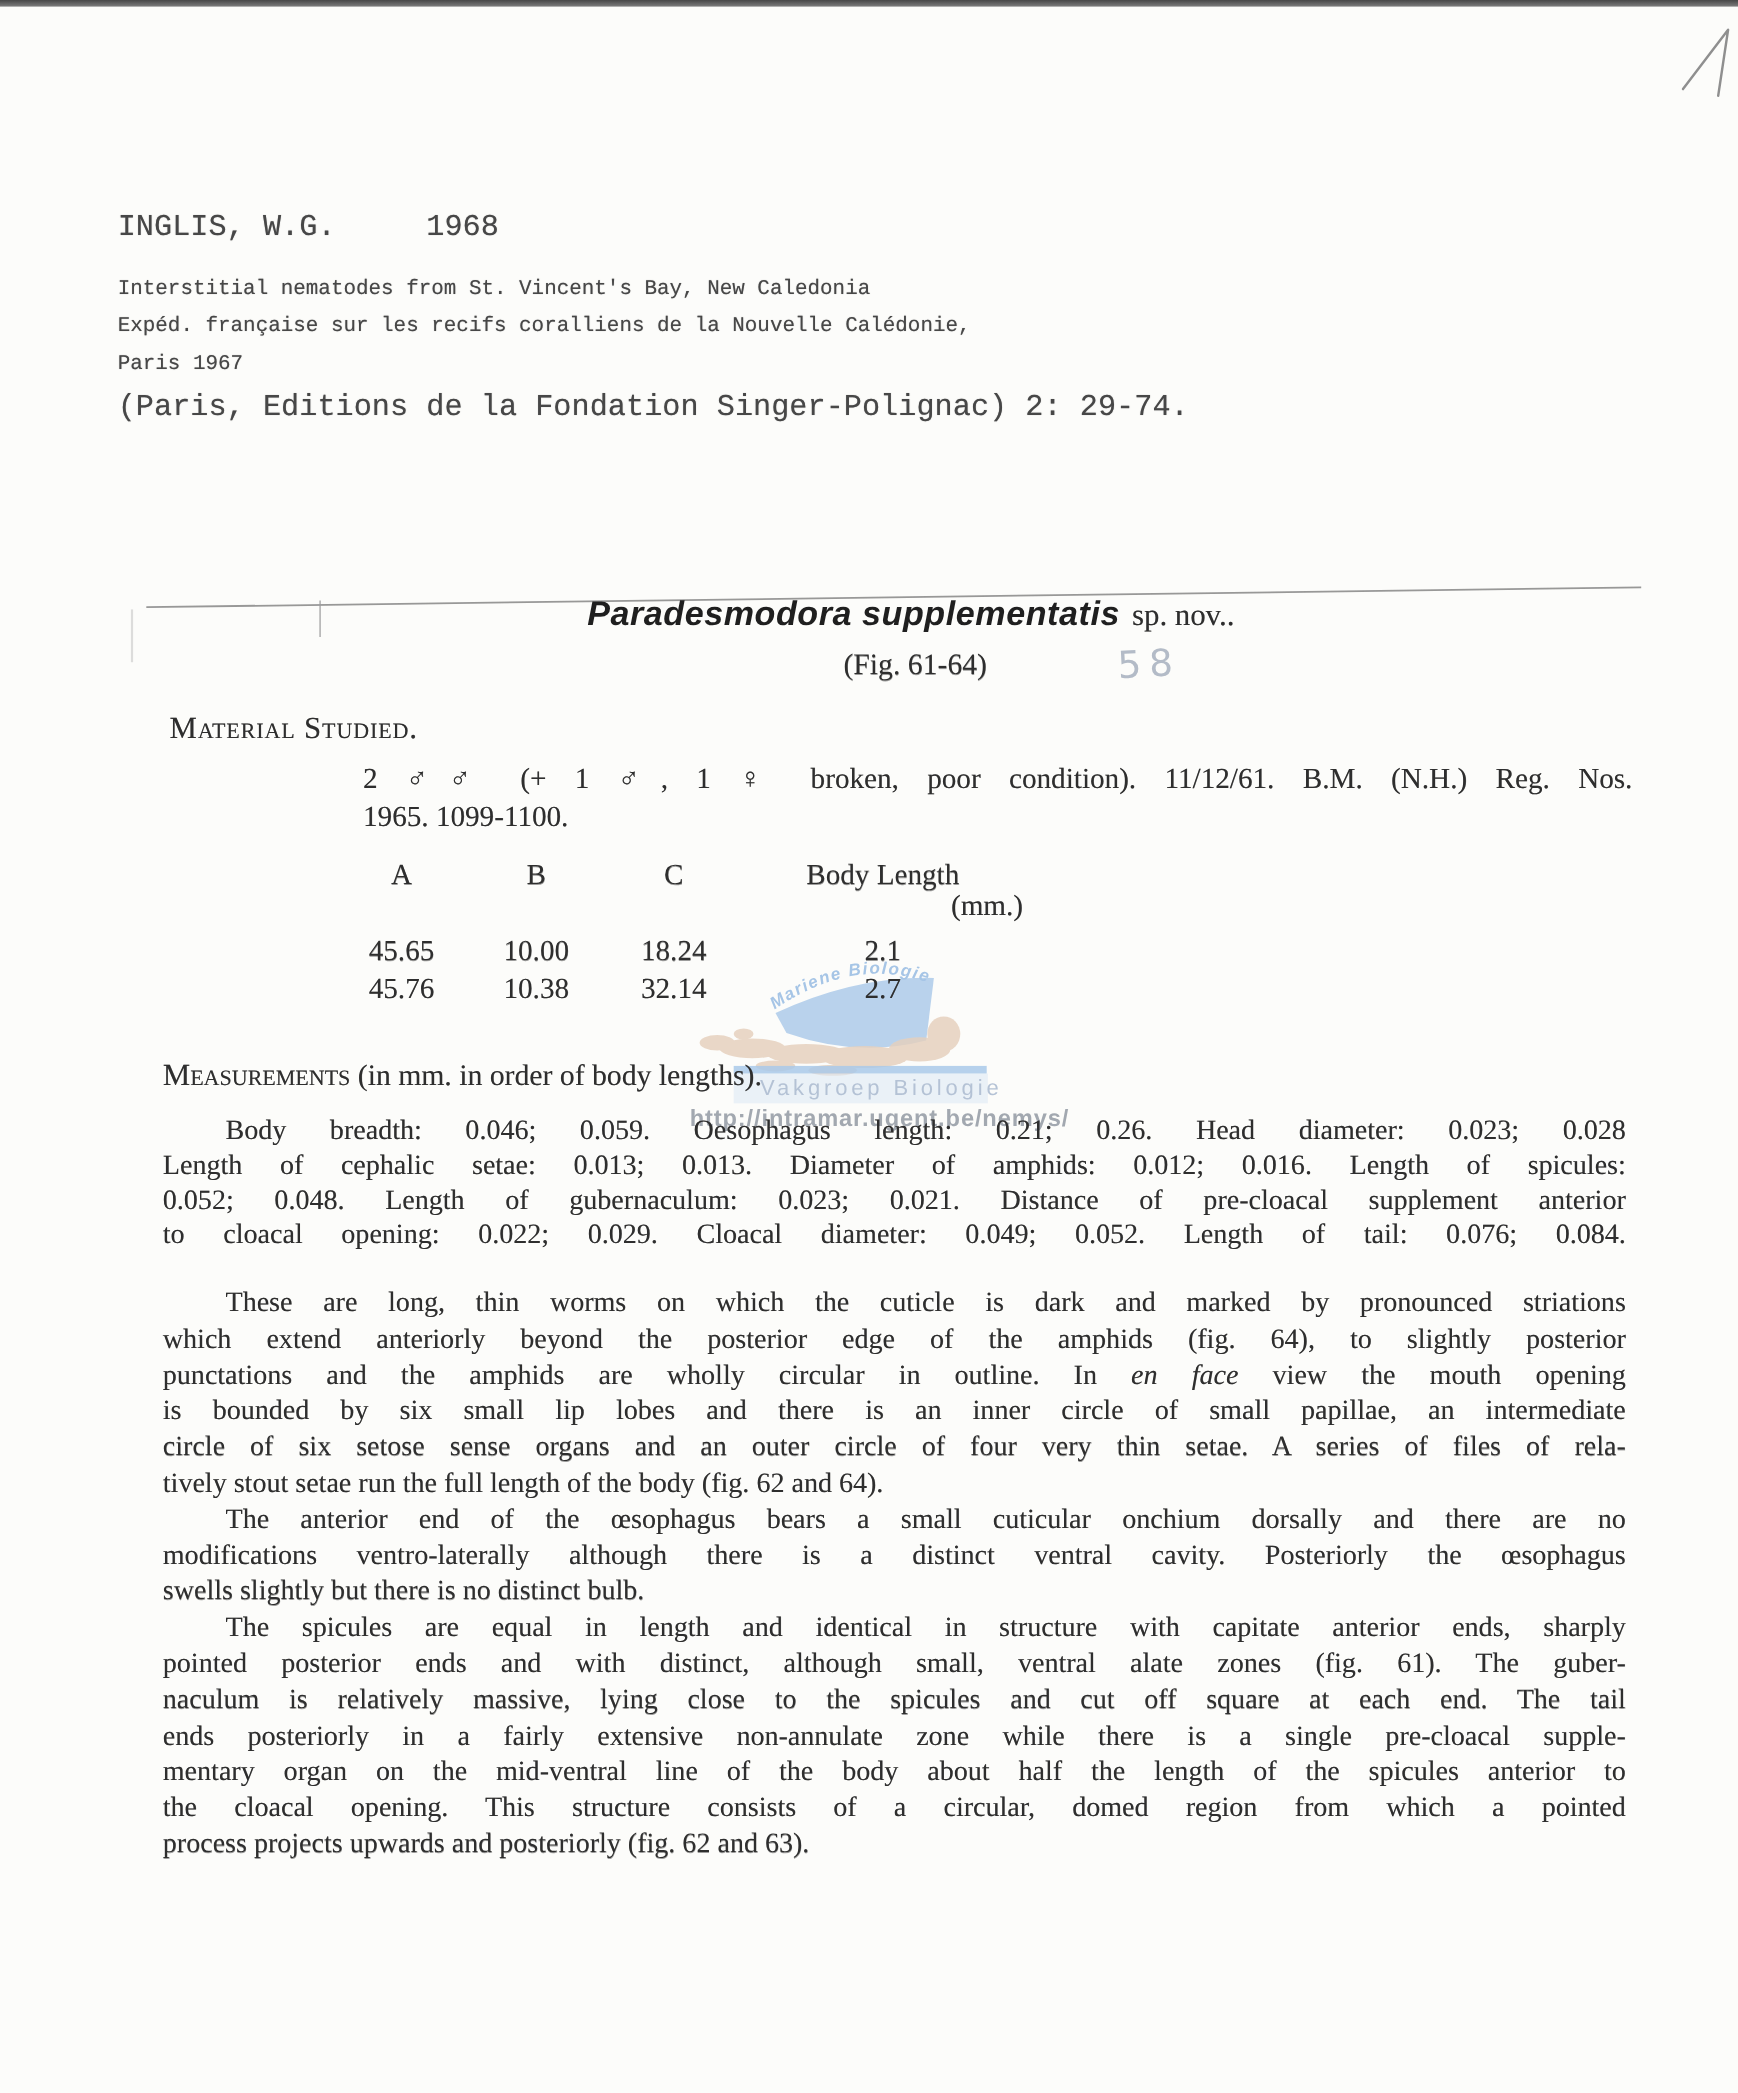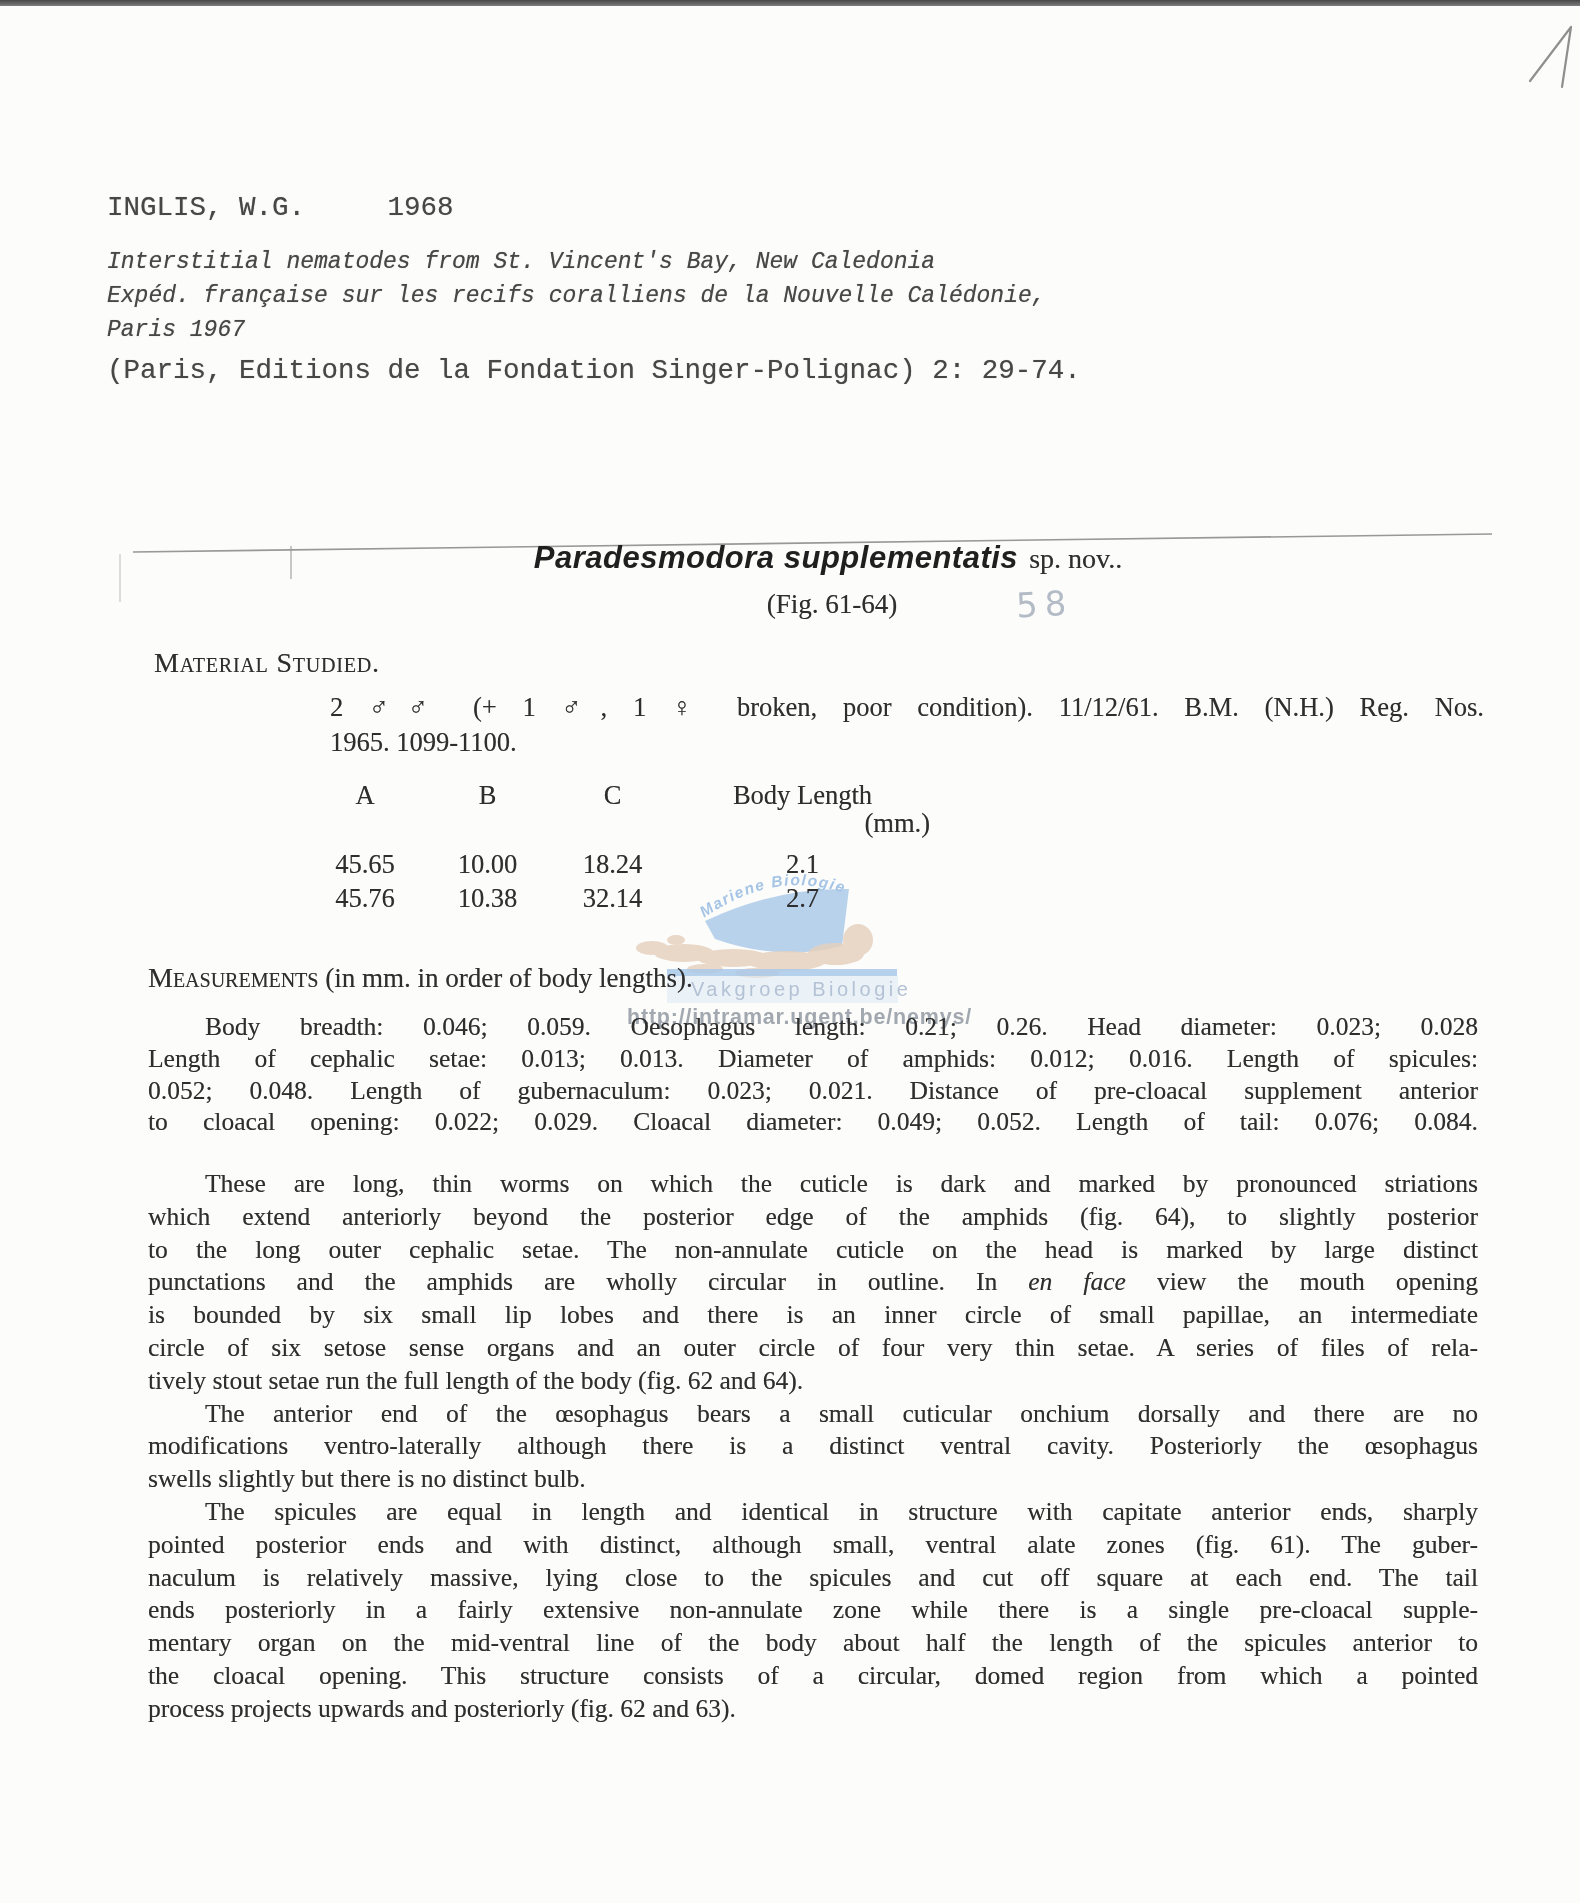--- a/index.html
+++ b/index.html
@@ -10,21 +10,21 @@
   }
   .abs { position:absolute; }
   .z2 { z-index:2; }
   
   .scan-edge { left:0; top:0; width:1580px; height:6px;
     background:linear-gradient(#474747,#7d7d7d); z-index:3; }
   
   .tw { font-family:"Liberation Mono","DejaVu Sans Mono",monospace;
     color:#474747; white-space:pre; text-shadow:0 0 0.8px rgba(70,70,70,.55); }
   .author-line { left:107px; top:192px; font-size:27.5px; }
-  .tw-title { left:107px; top:245px; font-size:23px; line-height:34px;font-style:italic; }
+  .tw-title { left:107px; top:245px; font-size:19px; line-height:34px; }
   .citation-line { left:107px; top:355px; font-size:27.5px; }
   
   .ink { text-shadow:0.2px 0.2px 0.5px rgba(40,40,40,.45); }
   .species-title { top:540px; left:calc(50% + 38px); transform:translateX(-50%);
     white-space:nowrap; }
   .species-name { font-family:"Liberation Sans","DejaVu Sans",sans-serif;
     font-style:italic; font-weight:bold; font-size:31px; letter-spacing:0.5px; color:#1f1f1f; }
   .species-suffix { font-size:28px; margin-left:11px; }
   .fig-ref { top:589px; left:calc(50% + 42px); transform:translateX(-50%); font-size:27px; }
   .hand-58 { left:1016px; top:584px; font-family:"DejaVu Sans",sans-serif;
@@ -153,21 +153,20 @@
       <div class="tline indent"><span>Body breadth: 0.046; 0.059. Oesophagus length: 0.21; 0.26. Head diameter: 0.023; 0.028</span></div>
       <div class="tline"><span>Length of cephalic setae: 0.013; 0.013. Diameter of amphids: 0.012; 0.016. Length of spicules:</span></div>
       <div class="tline"><span>0.052; 0.048. Length of gubernaculum: 0.023; 0.021. Distance of pre-cloacal supplement anterior</span></div>
       <div class="tline"><span>to cloacal opening: 0.022; 0.029. Cloacal diameter: 0.049; 0.052. Length of tail: 0.076; 0.084.</span></div>
     </div>
 
   <div class="abs desc-block ink z2">
     <div class="lineblock">
         <div class="tline indent"><span>These are long, thin worms on which the cuticle is dark and marked by pronounced striations</span></div>
         <div class="tline"><span>which extend anteriorly beyond the posterior edge of the amphids (fig. 64), to slightly posterior</span></div>
-        <div class="tline"><span>to the long outer cephalic setae. The non-annulate cuticle on the head is marked by large distinct</span></div>
         <div class="tline"><span>punctations and the amphids are wholly circular in outline. In </span><i>en face</i><span> view the mouth opening</span></div>
         <div class="tline"><span>is bounded by six small lip lobes and there is an inner circle of small papillae, an intermediate</span></div>
         <div class="tline"><span>circle of six setose sense organs and an outer circle of four very thin setae. A series of files of rela-</span></div>
         <div class="tline lastline"><span>tively stout setae run the full length of the body (fig. 62 and 64).</span></div>
       </div>
     <div class="lineblock">
         <div class="tline indent"><span>The anterior end of the œsophagus bears a small cuticular onchium dorsally and there are no</span></div>
         <div class="tline"><span>modifications ventro-laterally although there is a distinct ventral cavity. Posteriorly the œsophagus</span></div>
         <div class="tline lastline"><span>swells slightly but there is no distinct bulb.</span></div>
       </div>

